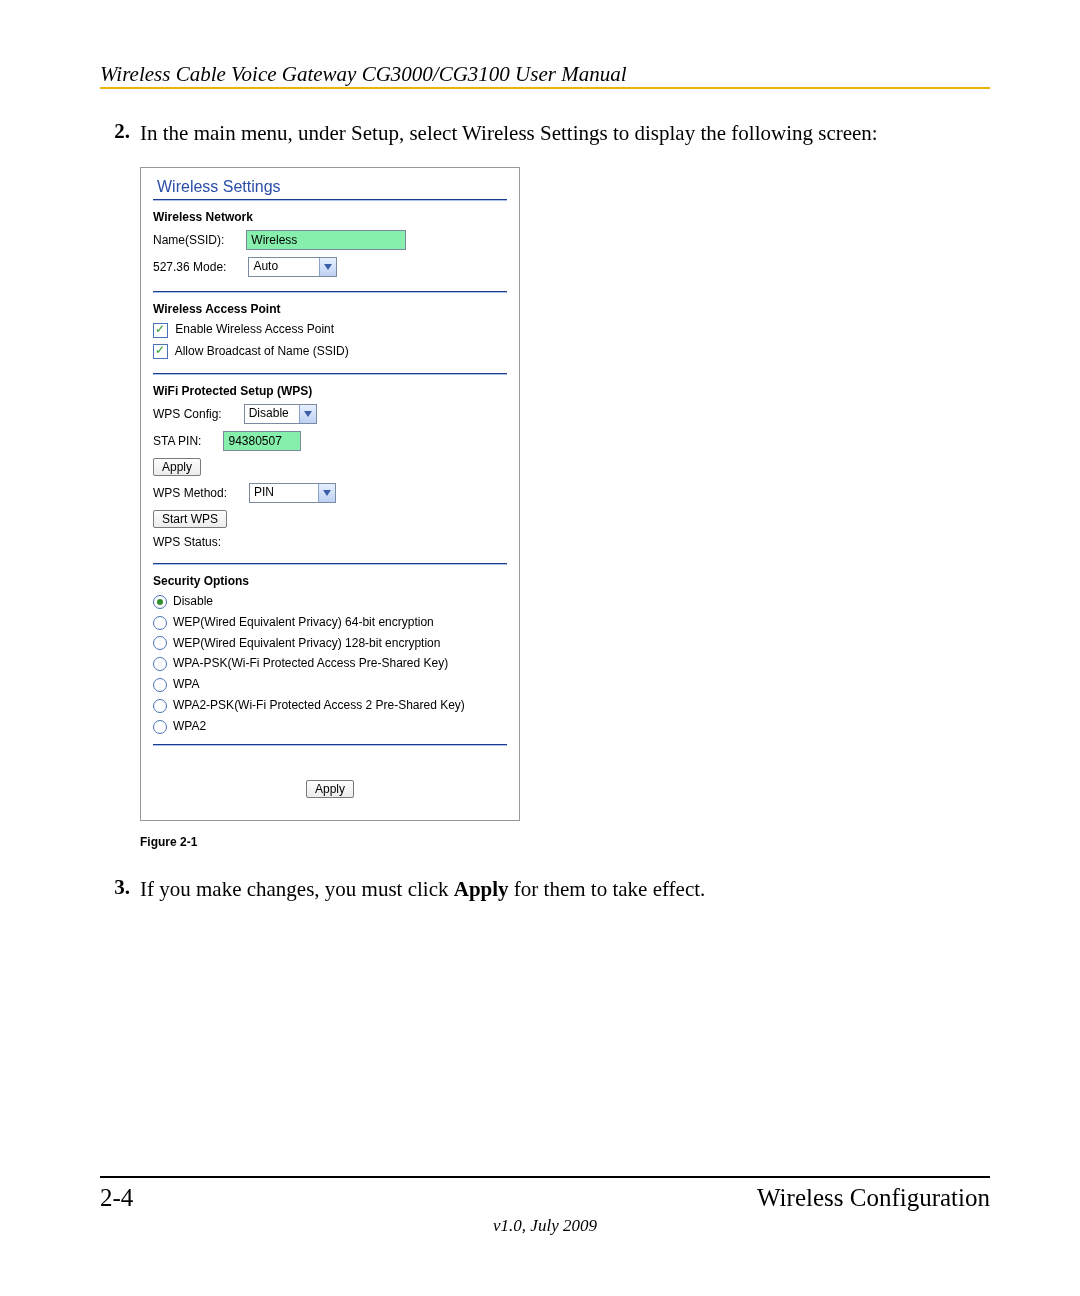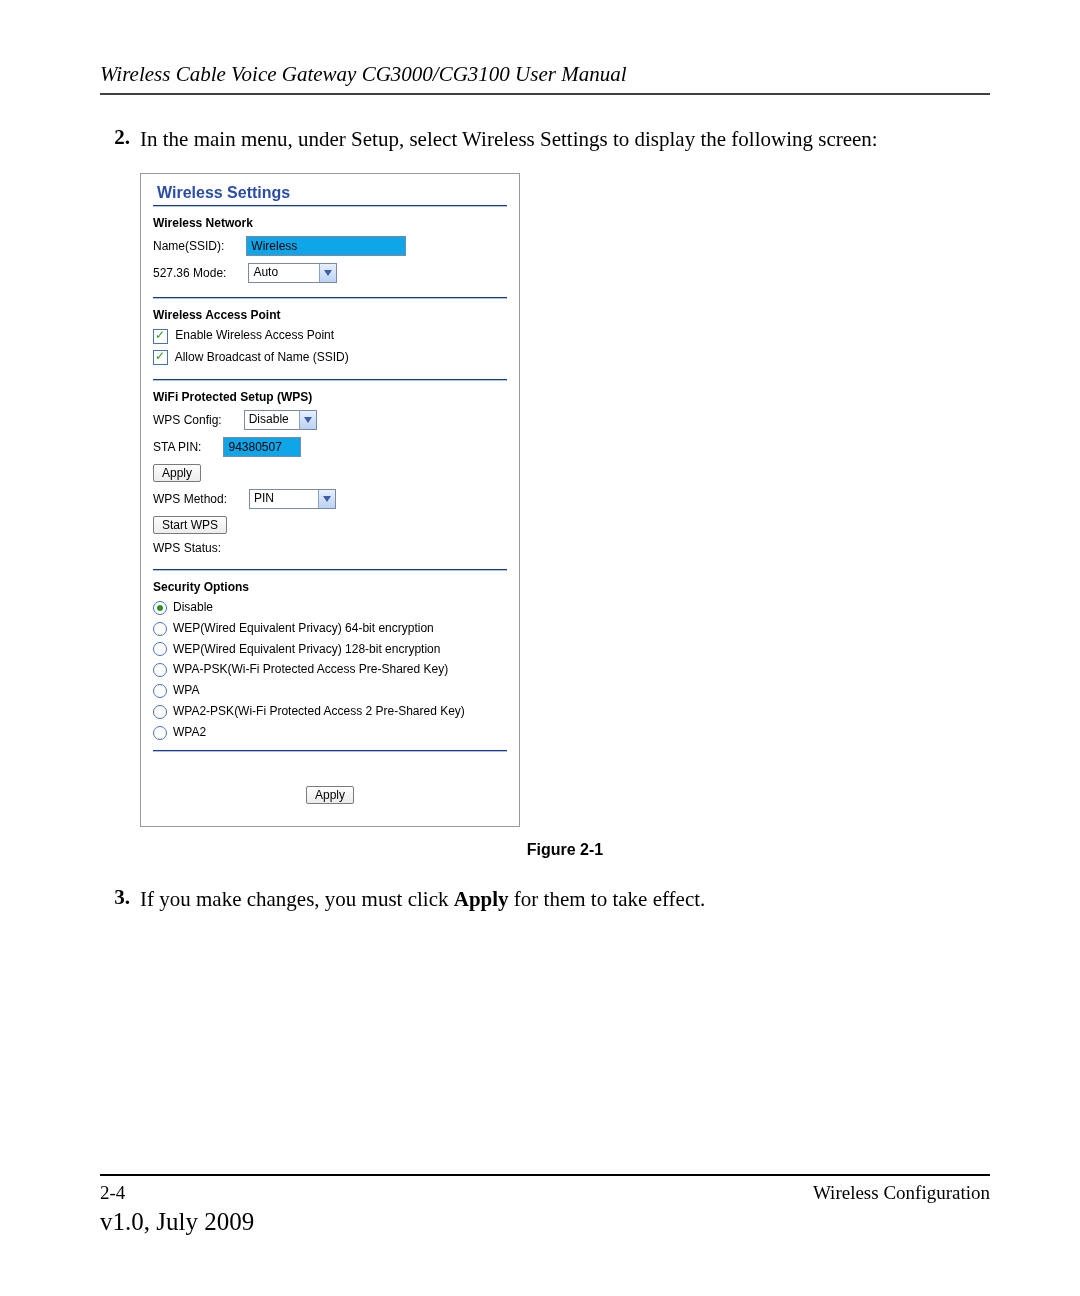--- a/index.html
+++ b/index.html
@@ -9,22 +9,21 @@
     color: #000;
   }
   .page {
     width: 1080px;
     height: 1296px;
     position: relative;
     box-sizing: border-box;
     padding: 62px 90px 50px 100px;
   }
   .header-area {
-    border-bottom: 2px solid #404040;
-    padding-bottom: 6px;
+    border-bottom: 2px solid #eab308;
     margin-bottom: 30px;
   }
   .header-title {
     font-style: italic;
     font-size: 21px;
   }
   .step-row {
     display: flex;
     font-size: 21px;
     margin-bottom: 20px;
@@ -49,21 +48,21 @@
     font-family: Arial, Helvetica, sans-serif;
     font-size: 12px;
     color: #000;
     padding: 10px 0 22px 0;
   }
   .fig-inner {
     padding: 0 12px;
   }
   .ws-title {
     color: #2a4ea8;
-    font-weight: bold;
+    font-weight: normal;
     font-size: 16px;
     padding-left: 4px;
   }
   .sep {
     height: 0;
     border-top: 1px solid #1a3c8c;
     margin: 3px 0 10px 0;
     box-shadow: 0 1px 0 #aac0e8;
   }
   .section-hdr {
@@ -74,21 +73,21 @@
   .form-line {
     display: flex;
     align-items: center;
     gap: 22px;
     margin-bottom: 7px;
   }
   .fld {
     font-family: Arial, sans-serif;
     font-size: 12px;
     border: 1px solid #7a8aa0;
-    background: #0ea5e9;
+    background: #86efac;
     height: 18px;
     padding: 0 4px;
   }
   .sel-wrap {
     display: inline-flex;
     border: 1px solid #7a8aa0;
     height: 18px;
     align-items: stretch;
     background: #fff;
   }
@@ -157,43 +156,43 @@
     margin: 6px 0;
     font-size: 12px;
   }
   .apply-center {
     text-align: center;
     margin-top: 35px;
   }
   .figure-caption {
     font-family: Arial, Helvetica, sans-serif;
     font-weight: bold;
-    font-size: 16px;
+    font-size: 12px;
     margin: 14px 0 26px 40px;
-    text-align: center;
   }
   .bold { font-weight: bold; }
   .footer {
     position: absolute;
     left: 100px;
     right: 90px;
     bottom: 60px;
   }
   .footer-line {
     border-top: 2px solid #000;
     margin-bottom: 6px;
   }
   .footer-row {
     display: flex;
     justify-content: space-between;
-    font-size: 19px;
+    font-size: 25px;
   }
   .footer-version {
-    text-align: left;
-    font-size: 25px;
+    text-align: center;
+    font-style: italic;
+    font-size: 17px;
     margin-top: 4px;
   }
 </style>
 </head>
 <body>
 
 <div class="page">
 
   <div class="header-area">
     <span class="header-title">Wireless Cable Voice Gateway CG3000/CG3100 User Manual</span>

